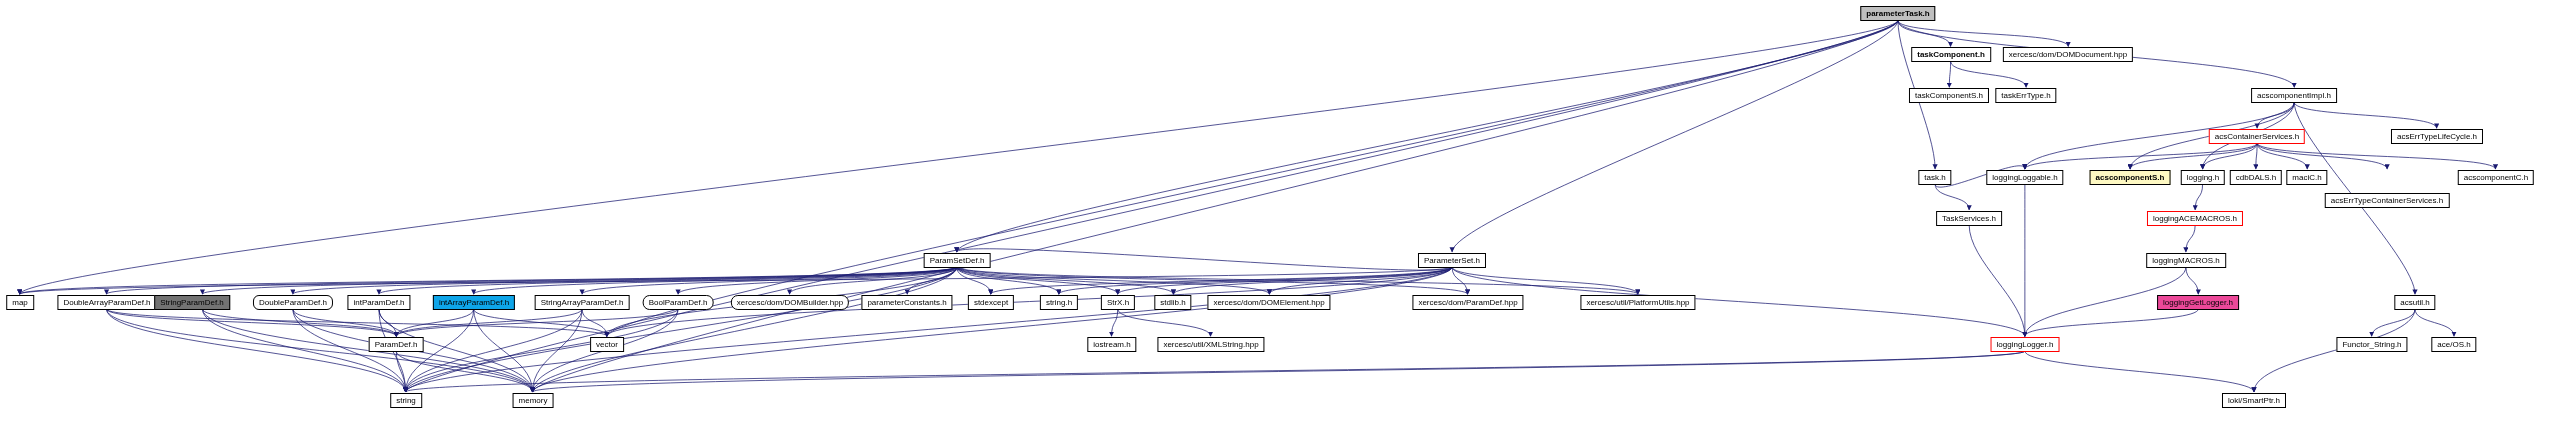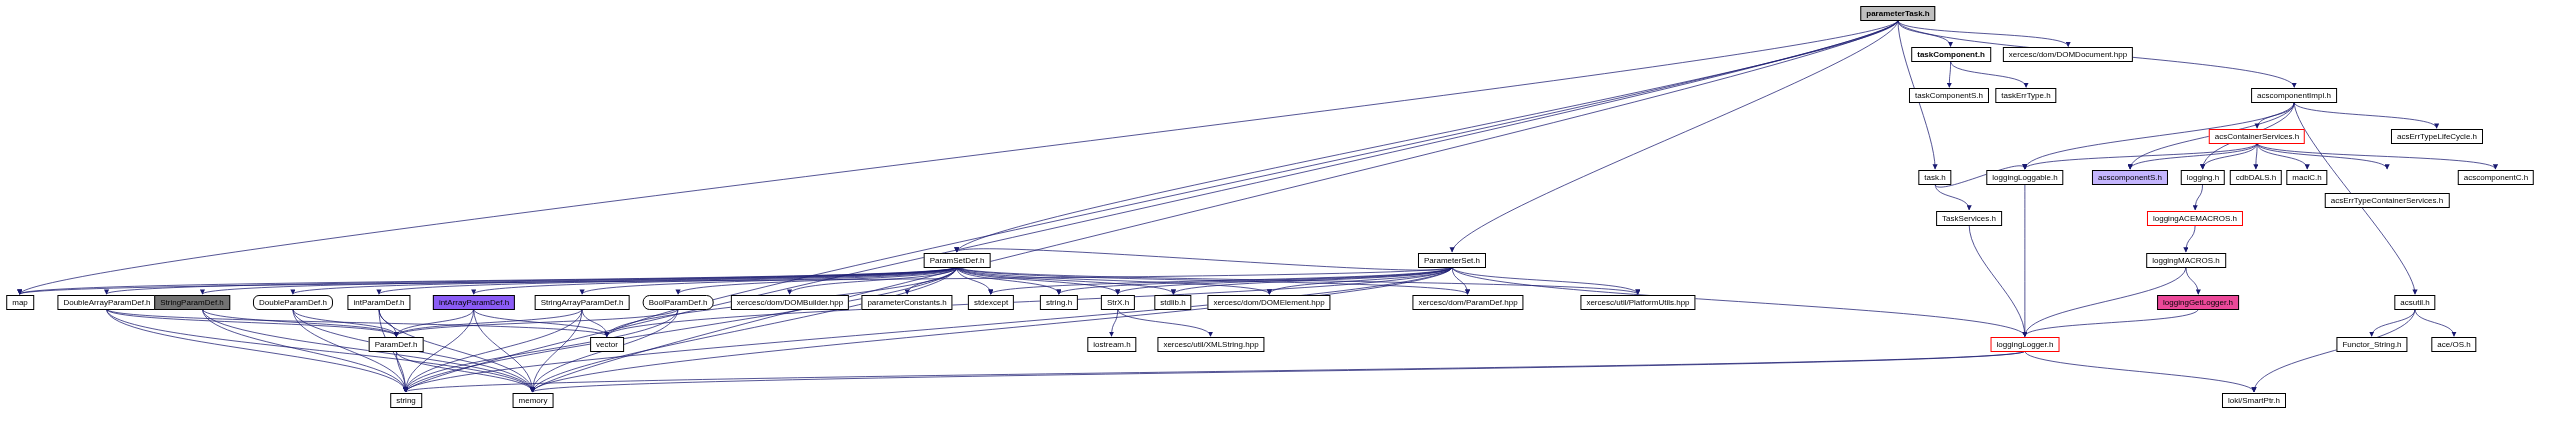--- a/index.html
+++ b/index.html
@@ -128,40 +128,40 @@
       <div class="node root" style="left: 1898px; top: 6.2px; border-color: rgb(0, 0, 0); background: rgb(191, 191, 191);">parameterTask.h</div>
       <div class="node" style="left: 1951px; top: 47px; border-color: rgb(0, 0, 0); background: rgb(255, 255, 255); font-weight: bold;">taskComponent.h</div>
       <div class="node" style="left: 2068px; top: 47px; border-color: rgb(0, 0, 0); background: rgb(255, 255, 255);">xercesc/dom/DOMDocument.hpp</div>
       <div class="node" style="left: 1949px; top: 88px; border-color: rgb(0, 0, 0); background: rgb(255, 255, 255);">taskComponentS.h</div>
       <div class="node" style="left: 2026px; top: 88px; border-color: rgb(0, 0, 0); background: rgb(255, 255, 255);">taskErrType.h</div>
       <div class="node" style="left: 2294px; top: 88px; border-color: rgb(0, 0, 0); background: rgb(255, 255, 255);">acscomponentImpl.h</div>
       <div class="node trunc" style="left: 2257px; top: 129px; border-color: rgb(255, 0, 0); background: rgb(255, 255, 255);">acsContainerServices.h</div>
       <div class="node" style="left: 2437px; top: 129px; border-color: rgb(0, 0, 0); background: rgb(255, 255, 255);">acsErrTypeLifeCycle.h</div>
       <div class="node" style="left: 1935px; top: 170px; border-color: rgb(0, 0, 0); background: rgb(255, 255, 255);">task.h</div>
       <div class="node" style="left: 2025px; top: 170px; border-color: rgb(0, 0, 0); background: rgb(255, 255, 255);">loggingLoggable.h</div>
-      <div class="node" style="left: 2130px; top: 170px; border-color: rgb(0, 0, 0); background: #c4b5fd;">acscomponentS.h</div>
+      <div class="node" style="left: 2130px; top: 170px; border-color: rgb(0, 0, 0); background: #fef9c3; font-weight: bold;">acscomponentS.h</div>
       <div class="node" style="left: 2203px; top: 170px; border-color: rgb(0, 0, 0); background: rgb(255, 255, 255);">logging.h</div>
       <div class="node" style="left: 2256px; top: 170px; border-color: rgb(0, 0, 0); background: rgb(255, 255, 255);">cdbDALS.h</div>
       <div class="node" style="left: 2307px; top: 170px; border-color: rgb(0, 0, 0); background: rgb(255, 255, 255);">maciC.h</div>
       <div class="node" style="left: 2387px; top: 170px; border-color: rgb(0, 0, 0); background: rgb(255, 255, 255); margin-top: 23px;">acsErrTypeContainerServices.h</div>
       <div class="node" style="left: 2496px; top: 170px; border-color: rgb(0, 0, 0); background: rgb(255, 255, 255);">acscomponentC.h</div>
       <div class="node" style="left: 1969px; top: 211px; border-color: rgb(0, 0, 0); background: rgb(255, 255, 255);">TaskServices.h</div>
       <div class="node trunc" style="left: 2195px; top: 211px; border-color: rgb(255, 0, 0); background: rgb(255, 255, 255);">loggingACEMACROS.h</div>
       <div class="node" style="left: 957px; top: 253px; border-color: rgb(0, 0, 0); background: rgb(255, 255, 255);">ParamSetDef.h</div>
       <div class="node" style="left: 1452px; top: 253px; border-color: rgb(0, 0, 0); background: rgb(255, 255, 255);">ParameterSet.h</div>
       <div class="node" style="left: 2186px; top: 253px; border-color: rgb(0, 0, 0); background: rgb(255, 255, 255);">loggingMACROS.h</div>
       <div class="node" style="left: 20px; top: 295px; border-color: rgb(0, 0, 0); background: rgb(255, 255, 255);">map</div>
       <div class="node" style="left: 107px; top: 295px; border-color: rgb(0, 0, 0); background: rgb(255, 255, 255);">DoubleArrayParamDef.h</div>
       <div class="node" style="left: 192px; top: 295px; border-color: rgb(0, 0, 0); background: #737373;">StringParamDef.h</div>
       <div class="node" style="left: 293px; top: 295px; border-color: rgb(0, 0, 0); background: rgb(255, 255, 255); border-radius: 6px;">DoubleParamDef.h</div>
       <div class="node" style="left: 379px; top: 295px; border-color: rgb(0, 0, 0); background: rgb(255, 255, 255);">intParamDef.h</div>
-      <div class="node" style="left: 474px; top: 295px; border-color: rgb(0, 0, 0); background: #8b5cf6;">intArrayParamDef.h</div>
+      <div class="node" style="left: 474px; top: 295px; border-color: rgb(0, 0, 0); background: #0ea5e9;">intArrayParamDef.h</div>
       <div class="node" style="left: 582px; top: 295px; border-color: rgb(0, 0, 0); background: rgb(255, 255, 255);">StringArrayParamDef.h</div>
       <div class="node" style="left: 678px; top: 295px; border-color: rgb(0, 0, 0); background: rgb(255, 255, 255); border-radius: 7px;">BoolParamDef.h</div>
-      <div class="node" style="left: 790px; top: 295px; border-color: rgb(0, 0, 0); background: rgb(255, 255, 255);">xercesc/dom/DOMBuilder.hpp</div>
+      <div class="node" style="left: 790px; top: 295px; border-color: rgb(0, 0, 0); background: rgb(255, 255, 255); border-radius: 7px;">xercesc/dom/DOMBuilder.hpp</div>
       <div class="node" style="left: 907px; top: 295px; border-color: rgb(0, 0, 0); background: rgb(255, 255, 255);">parameterConstants.h</div>
       <div class="node" style="left: 991px; top: 295px; border-color: rgb(0, 0, 0); background: rgb(255, 255, 255);">stdexcept</div>
       <div class="node" style="left: 1059px; top: 295px; border-color: rgb(0, 0, 0); background: rgb(255, 255, 255);">string.h</div>
       <div class="node" style="left: 1118px; top: 295px; border-color: rgb(0, 0, 0); background: rgb(255, 255, 255);">StrX.h</div>
       <div class="node" style="left: 1173px; top: 295px; border-color: rgb(0, 0, 0); background: rgb(255, 255, 255);">stdlib.h</div>
       <div class="node" style="left: 1269px; top: 295px; border-color: rgb(0, 0, 0); background: rgb(255, 255, 255);">xercesc/dom/DOMElement.hpp</div>
       <div class="node" style="left: 1468px; top: 295px; border-color: rgb(0, 0, 0); background: rgb(255, 255, 255);">xercesc/dom/ParamDef.hpp</div>
       <div class="node" style="left: 1638px; top: 295px; border-color: rgb(0, 0, 0); background: rgb(255, 255, 255);">xercesc/util/PlatformUtils.hpp</div>
       <div class="node" style="left: 2198px; top: 295px; border-color: rgb(0, 0, 0); background: #ec4899;">loggingGetLogger.h</div>
       <div class="node" style="left: 2415px; top: 295px; border-color: rgb(0, 0, 0); background: rgb(255, 255, 255);">acsutil.h</div>

